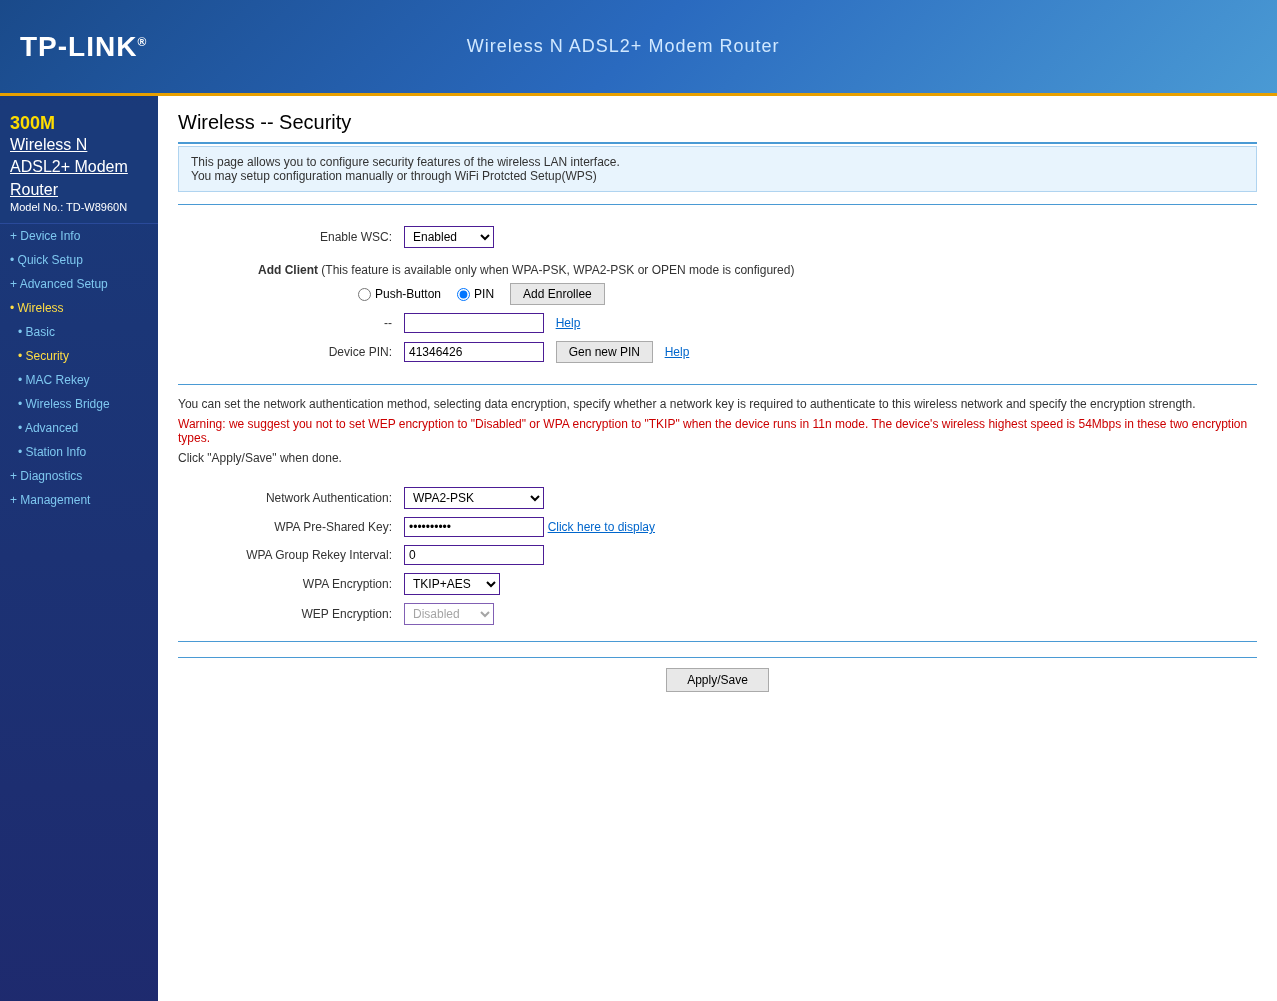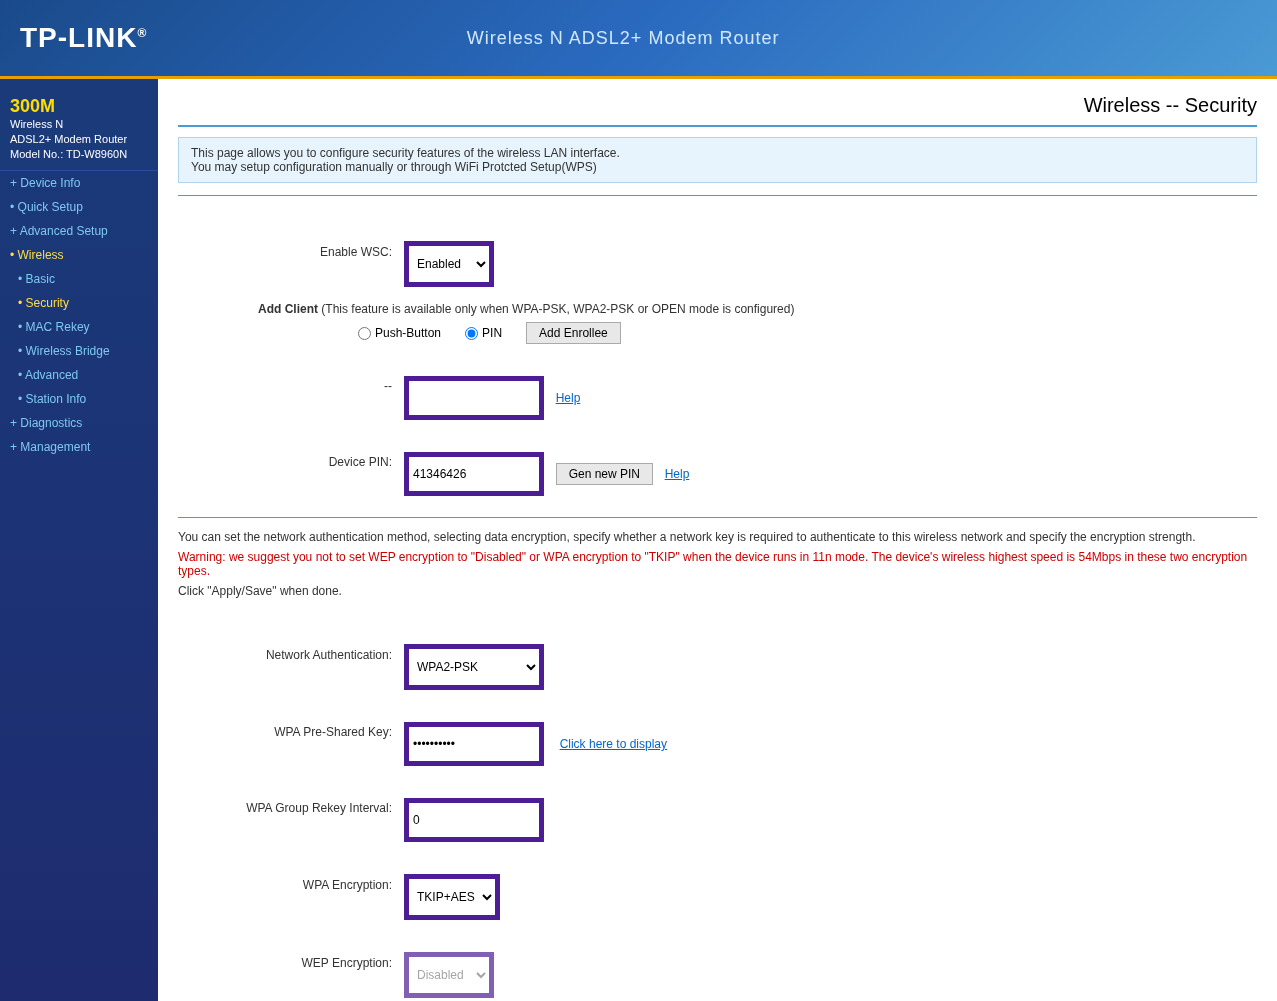--- a/index.html
+++ b/index.html
@@ -1,21 +1,21 @@
 <!DOCTYPE html>
 <html><head>
   <meta charset="utf-8">
   <style>
     * { box-sizing: border-box; margin: 0; padding: 0; }
     body { font-family: Arial, sans-serif; font-size: 13px; background: #fff; }
 
     
     #header {
       background: linear-gradient(135deg, #1a4a8a 0%, #2a6abf 50%, #4a9ad4 100%);
-      height: 79px;
+      height: 96px;
       display: flex;
       align-items: center;
       justify-content: space-between;
       padding: 0 20px;
       border-bottom: 3px solid #e8a000;
     }
     #logo-area {
       display: flex;
       align-items: center;
     }
@@ -52,22 +52,23 @@
       border-bottom: 1px solid #2a4a9a;
     }
     #device-name {
       color: #ffdd00;
       font-size: 18px;
       font-weight: bold;
       line-height: 1.1;
     }
     #device-sub {
       color: #fff;
-      font-size: 11px;
+      font-size: 16px;
       line-height: 1.4;
+      text-decoration: underline;
     }
     #device-model {
       color: #fff;
       font-size: 11px;
     }
 
     .nav-item {
       display: block;
       color: #7ec8f0;
       padding: 5px 10px;
@@ -94,24 +95,23 @@
     #content {
       flex: 1;
       padding: 15px 20px;
       background: #fff;
     }
 
     #page-title {
       font-size: 20px;
       color: #000;
       font-weight: normal;
-      margin-bottom: 10px;
+      margin-bottom: 2px;
       padding-bottom: 8px;
       border-bottom: 2px solid #4a9ad4;
-      text-align: right;
     }
 
     .info-box {
       background: #e8f4fd;
       border: 1px solid #b0d4f0;
       padding: 8px 12px;
       margin-bottom: 12px;
       font-size: 12px;
       color: #333;
     }
@@ -140,24 +140,23 @@
     .form-label {
       text-align: right;
       width: 220px;
       color: #333;
       font-size: 12px;
       padding-right: 10px;
     }
 
     select, input[type="text"], input[type="password"] {
       font-size: 12px;
-      border: 5px solid #4c1d95;
-      padding: 10px 4px;
+      border: 1px solid #4c1d95;
+      padding: 2px 4px;
       background: #fff;
-      margin-top: 24px;
     }
 
     button.btn {
       font-size: 12px;
       padding: 3px 12px;
       background: #e8e8e8;
       border: 1px solid #aaa;
       cursor: pointer;
       color: #000;
     }
@@ -271,21 +270,21 @@
       </tbody>
         </table>
 
       <div style="margin: 10px 0 6px 80px;">
         <span class="add-client-row">
           <strong>Add Client</strong>
           <span>(This feature is available only when WPA-PSK, WPA2-PSK or OPEN mode is configured)</span>
         </span>
       </div>
 
-      <div style="margin: 6px 0 4px 180px; display:flex; align-items:center; gap:24px;">
+      <div style="margin: 6px 0 4px 180px; display:flex; align-items:center; gap:16px;">
         <div class="radio-label">
           <input type="radio" name="wsc_method" style="">
           <span>Push-Button</span>
         </div>
         <div class="radio-label">
           <input type="radio" name="wsc_method" checked="" style="">
           <span>PIN</span>
         </div>
         <button class="btn">Add Enrollee</button>
       </div>
@@ -336,21 +335,21 @@
               <option>WPA-PSK</option>
               <option>WPA2</option>
               <option selected="">WPA2-PSK</option>
             </select>
           </td>
         </tr>
         <tr>
           <td class="form-label">WPA Pre-Shared Key:</td>
           <td>
             <input type="password" style="width: 140px;" value="••••••••••">
-            <a class="link-blue" style="margin-left:12px;">Click here to display</a>
+            <a class="link-blue" style="margin-left:0;">Click here to display</a>
           </td>
         </tr>
         <tr>
           <td class="form-label">WPA Group Rekey Interval:</td>
           <td>
             <input type="text" style="width: 140px;" value="0">
           </td>
         </tr>
         <tr>
           <td class="form-label">WPA Encryption:</td>

